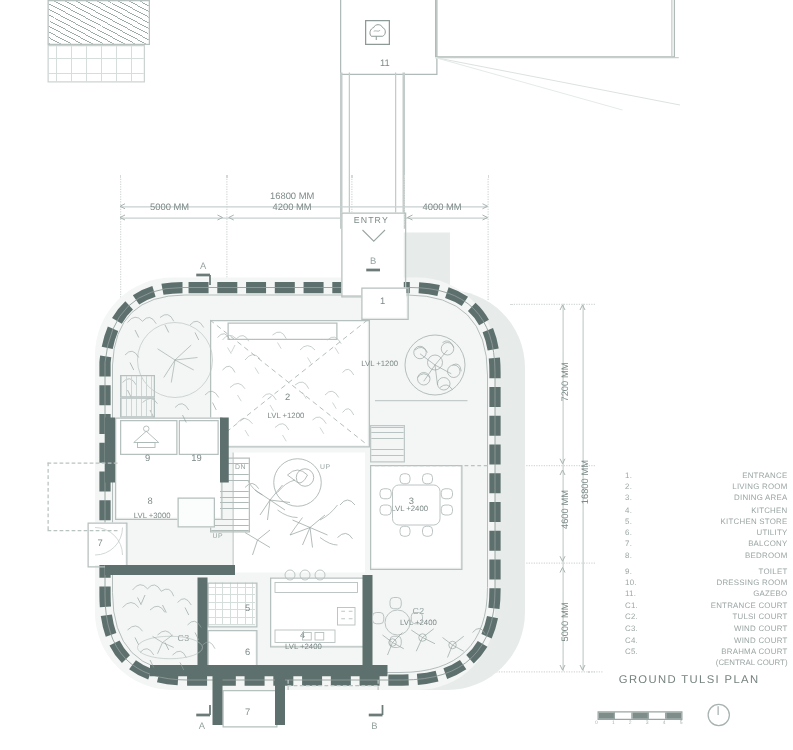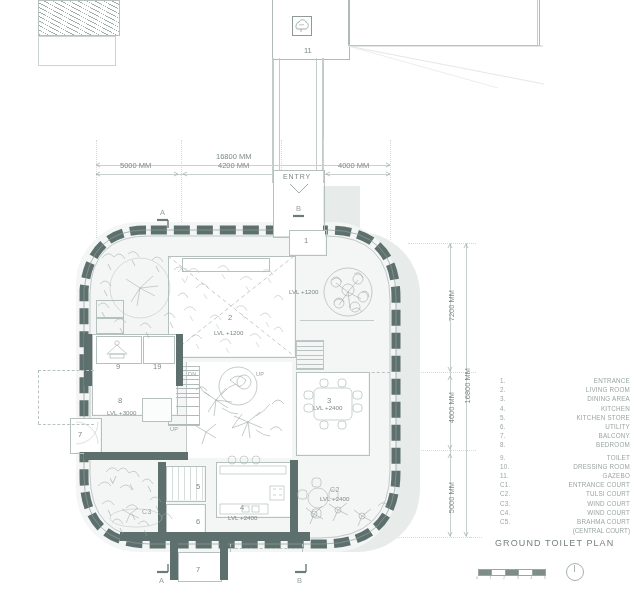--- a/index.html
+++ b/index.html
@@ -466,21 +466,21 @@
     <div class="legend-row">
       <span class="legend-key">C5.</span>
       <span class="legend-val">BRAHMA COURT</span>
     </div>
     <div class="legend-sub">
       <span class="legend-key"></span>
       <span class="legend-val">(CENTRAL COURT)</span>
     </div>
   </div>
 
-  <div class="plantitle">GROUND TOILET PLAN</div>
+  <div class="plantitle">GROUND TULSI PLAN</div>
   <div class="scalebar">
     <div class="dk"></div>
     <div></div>
     <div class="dk"></div>
     <div></div>
     <div class="dk"></div>
   </div>
   <div class="scaleticks">
     <span>0</span>
     <span>1</span>

